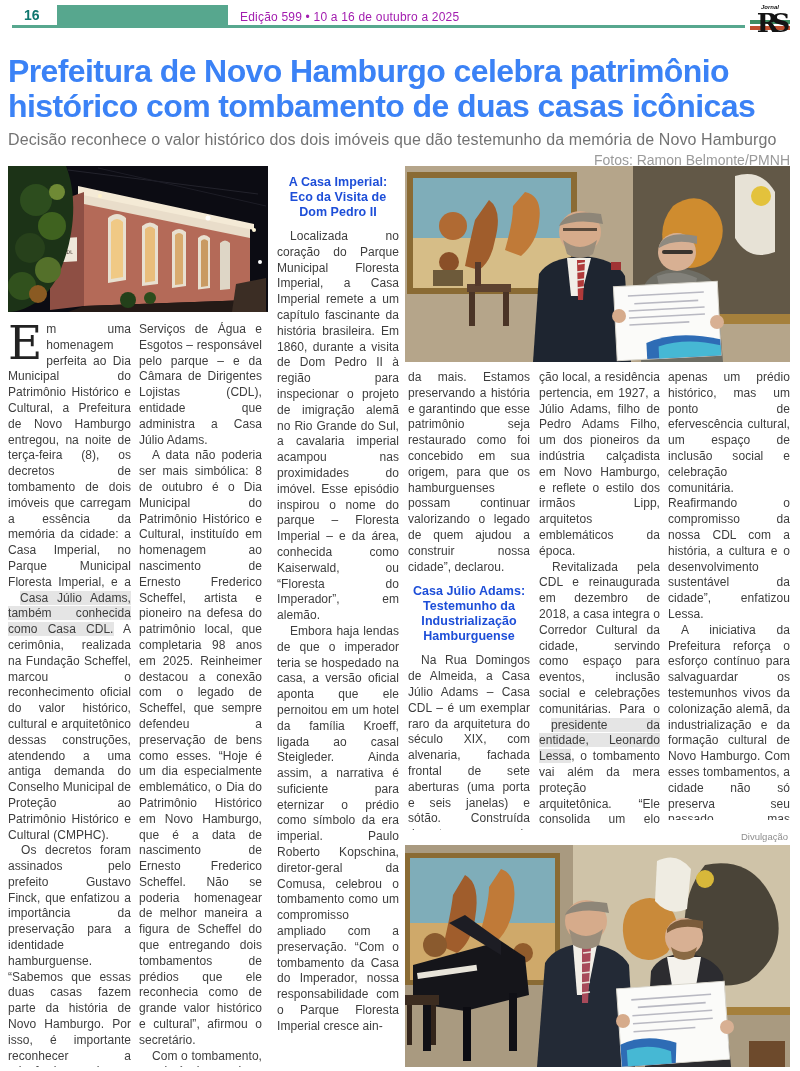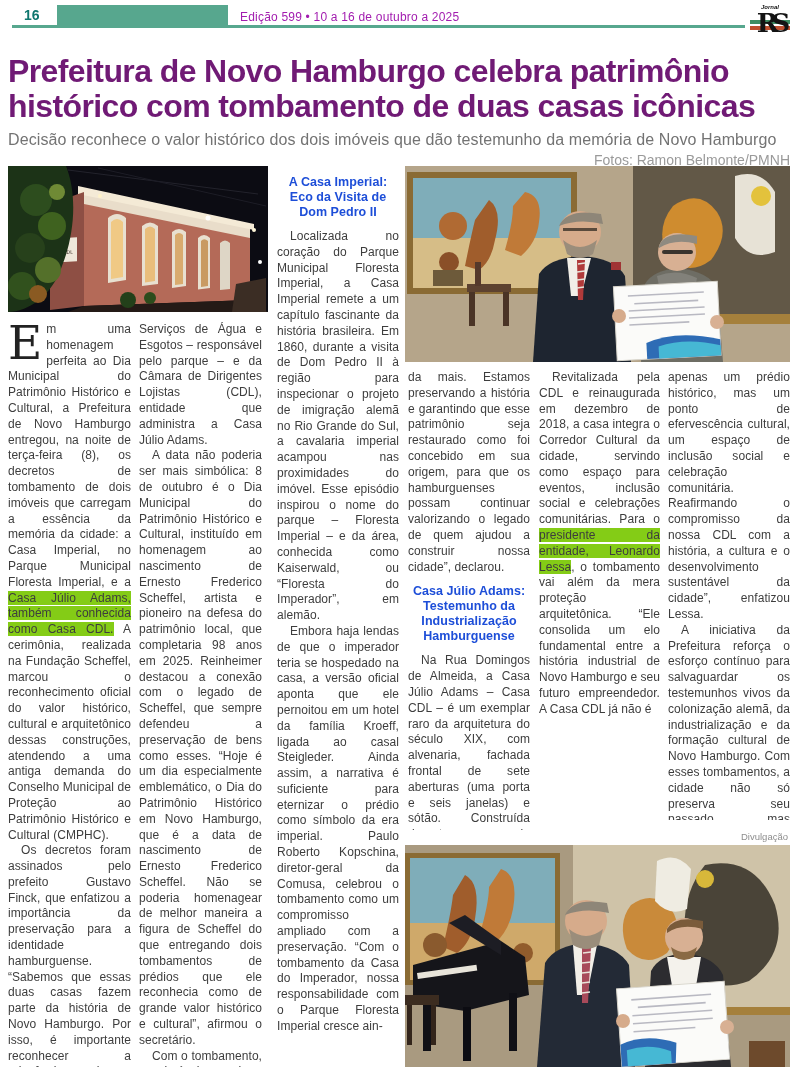--- a/index.html
+++ b/index.html
@@ -12,21 +12,21 @@
   .header-rule{position:absolute;left:12px;top:25px;width:733px;height:3px;background:#57a78e;}
   .logo{position:absolute;right:8px;top:4px;width:44px;height:38px;text-align:center;}
   .logo .stripe{position:absolute;left:2px;width:40px;height:4px;}
   .logo .s-green{top:16px;background:#3e8e63;}
   .logo .s-red{top:22px;background:#c0502f;}
   .logo .jornal{position:relative;font-size:6px;font-weight:bold;font-style:italic;color:#111;display:block;}
   .logo .rs{position:relative;font-family:"DejaVu Serif",serif;font-weight:bold;font-size:26px;
             line-height:26px;color:#131313;letter-spacing:-7px;display:block;}
   
   .headline{position:absolute;left:8px;top:54px;width:786px;font-size:32px;line-height:35px;
-            font-weight:bold;color:#701a75;letter-spacing:-.6px;}
+            font-weight:bold;color:#3b82f6;letter-spacing:-.6px;}
   .subhead{position:absolute;left:8px;top:131px;width:786px;font-size:16px;color:#737373;letter-spacing:.1px;}
   .credit-top{position:absolute;right:10px;top:152px;font-size:14px;color:#9a9a9a;}
   .credit-bottom{position:absolute;right:12px;top:831px;font-size:9.5px;color:#8d8d8d;}
   
   .photo{position:absolute;overflow:hidden;}
   .photo svg{display:block;}
   .ph-left{left:8px;top:166px;width:260px;height:146px;}
   .ph-topright{left:405px;top:166px;width:385px;height:196px;}
   .ph-bottom{left:405px;top:845px;width:385px;height:222px;}
   
@@ -37,21 +37,21 @@
   .col-3{left:277px;top:166px;width:122px;height:901px;}
   .col-4{left:408px;top:370px;width:122px;height:460px;}
   .col-5{left:539px;top:370px;width:121px;height:455px;}
   .col-6{left:668px;top:370px;width:122px;height:450px;}
   .body-p{margin:0;}
   .body-p.indent{text-indent:13px;}
   .col-heading{font-weight:bold;text-align:center;font-size:12.5px;line-height:15px;
                color:#1d4ed8;margin:9px 0 9px 0;text-indent:0;}
   .dropcap{float:left;font-family:"DejaVu Serif",serif;font-size:47px;line-height:38px;
            padding:2px 4px 0 0;color:#222;}
-  mark{background:#84cc16;color:inherit;padding:0;}
+  mark{background:#e5e5e5;color:inherit;padding:0;margin-left:12px;}
 </style>
 </head>
 <body>
 
 <div class="page">
 
   <div class="page-num">16</div>
   <div class="header-block"></div>
   <div class="edition">Edição 599 • 10 a 16 de outubro a 2025</div>
   <div class="header-rule"></div>
@@ -186,20 +186,21 @@
       <div class="col-heading">A Casa Imperial: Eco da Visita de Dom Pedro II</div>
       <p class="body-p indent"><span>Localizada no coração do Parque Municipal Floresta Imperial, a Casa Imperial remete a um capítulo fascinante da história brasileira. Em 1860, durante a visita de Dom Pedro II à região para inspecionar o projeto de imigração alemã no Rio Grande do Sul, a cavalaria imperial acampou nas proximidades do imóvel. Esse episódio inspirou o nome do parque – Floresta Imperial – e da área, conhecida como Kaiserwald, ou “Floresta do Imperador”, em alemão.</span></p>
       <p class="body-p indent"><span>Embora haja lendas de que o imperador teria se hospedado na casa, a versão oficial aponta que ele pernoitou em um hotel da família Kroeff, ligada ao casal Steigleder. Ainda assim, a narrativa é suficiente para eternizar o prédio como símbolo da era imperial. Paulo Roberto Kopschina, diretor-geral da Comusa, celebrou o tombamento como um compromisso ampliado com a preservação. “Com o tombamento da Casa do Imperador, nossa responsabilidade com o Parque Floresta Imperial cresce ain-</span></p>
     </div>
   <div class="col col-4">
       <p class="body-p"><span>da mais. Estamos preservando a história e garantindo que esse patrimônio seja restaurado como foi concebido em sua origem, para que os hamburguenses possam continuar valorizando o legado de quem ajudou a construir nossa cidade”, declarou.</span></p>
       <div class="col-heading">Casa Júlio Adams: Testemunho da Industrialização Hamburguense</div>
       <p class="body-p indent"><span>Na Rua Domingos de Almeida, a Casa Júlio Adams – Casa CDL – é um exemplar raro da arquitetura do século XIX, com alvenaria, fachada frontal de sete aberturas (uma porta e seis janelas) e sótão. Construída durante o auge da industrializa-</span></p>
     </div>
   <div class="col col-5">
+      <p class="body-p"><span>ção local, a residência pertencia, em 1927, a Júlio Adams, filho de Pedro Adams Filho, um dos pioneiros da indústria calçadista em Novo Hamburgo, e reflete o estilo dos irmãos Lipp, arquitetos emblemáticos da época.</span></p>
       <p class="body-p indent"><span>Revitalizada pela CDL e reinaugurada em dezembro de 2018, a casa integra o Corredor Cultural da cidade, servindo como espaço para eventos, inclusão social e celebrações comunitárias. Para o </span><mark>presidente da entidade, Leonardo Lessa</mark><span>, o tombamento vai além da mera proteção arquitetônica. “Ele consolida um elo fundamental entre a história industrial de Novo Hamburgo e seu futuro empreendedor. A Casa CDL já não é</span></p>
     </div>
   <div class="col col-6">
       <p class="body-p"><span>apenas um prédio histórico, mas um ponto de efervescência cultural, um espaço de inclusão social e celebração comunitária. Reafirmando o compromisso da nossa CDL com a história, a cultura e o desenvolvimento sustentável da cidade”, enfatizou Lessa.</span></p>
       <p class="body-p indent"><span>A iniciativa da Prefeitura reforça o esforço contínuo para salvaguardar os testemunhos vivos da colonização alemã, da industrialização e da formação cultural de Novo Hamburgo. Com esses tombamentos, a cidade não só preserva seu passado, mas também pavimenta caminhos para um futuro onde a memória coletiva inspire gerações futuras.</span></p>
     </div>
 
   <div class="photo ph-bottom">
     <svg width="385" height="222" viewBox="0 0 385 222">
       <rect width="385" height="222" fill="#a99a80"></rect>

